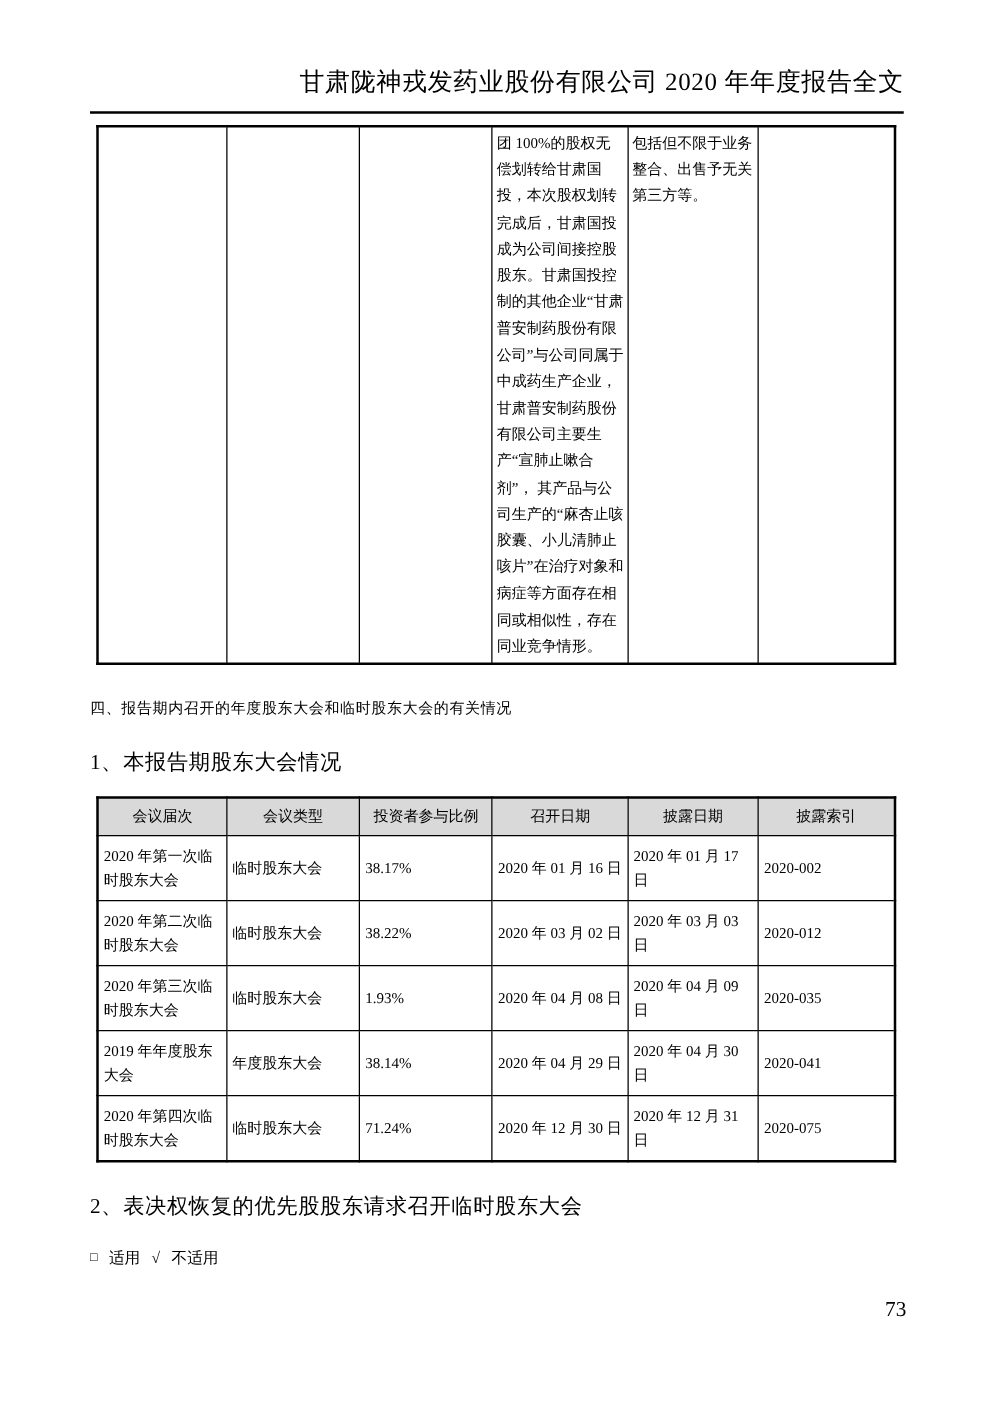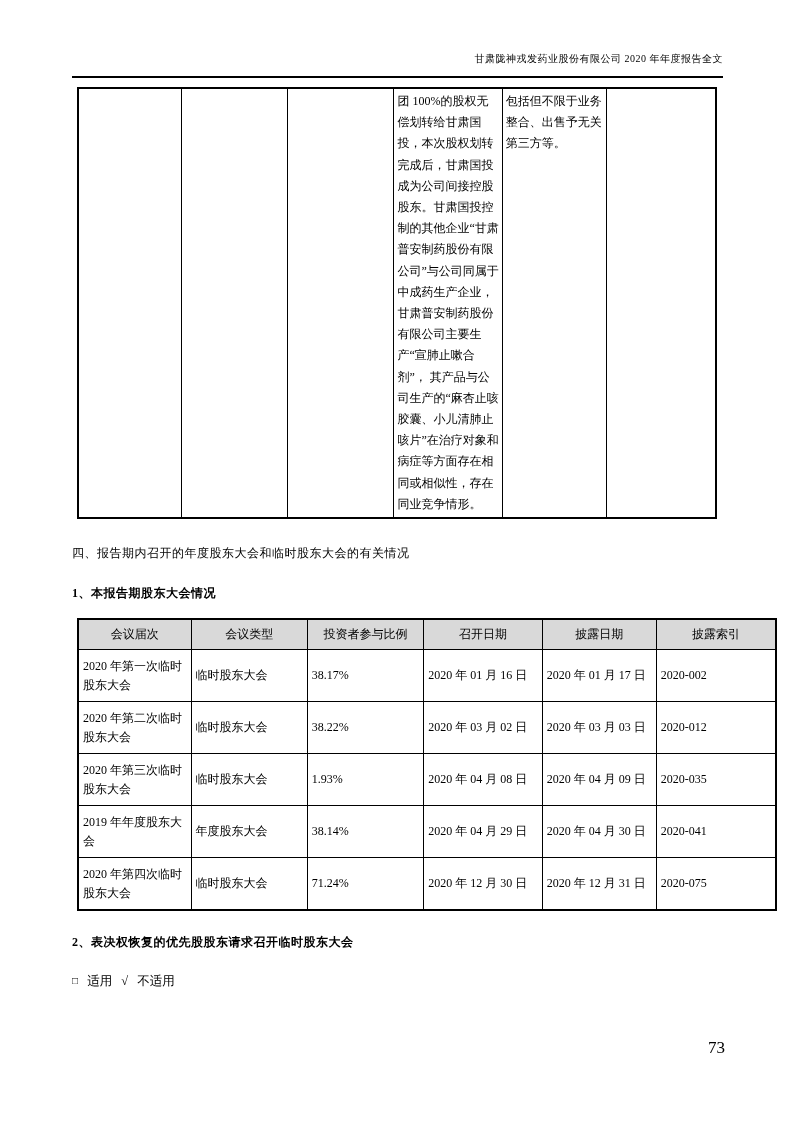--- a/index.html
+++ b/index.html
@@ -7,21 +7,21 @@
     position:relative;
     width:793px;height:1122px;
     background:#ffffff;
     box-sizing:border-box;
     padding:52px 70px 0 72px;
     font-family:"Liberation Serif","DejaVu Serif",serif;
     color:#000;
   }
   .doc-header{
     text-align:right;
-    font-size:10px;
+    font-size:20px;
     letter-spacing:0.5px;
     padding-bottom:10px;
     border-bottom:2px solid #000;
   }
   table{border-collapse:collapse;table-layout:fixed;}
   .cont-table{
     margin:9px 0 0 5px;
     width:640px;
     border:2px solid #000;
   }
@@ -36,27 +36,27 @@
     word-break:break-all;
   }
   .section-heading{
     margin:26px 0 0 0;
     font-size:12px;
     font-weight:normal;
     letter-spacing:0.5px;
   }
   .subsection-heading{
     margin:23px 0 0 0;
-    font-size:12px;
-    font-weight:bold;
+    font-size:17px;
+    font-weight:normal;
     letter-spacing:0.5px;
   }
   .meet-table{
     margin:16px 0 0 5px;
-    width:700px;
+    width:640px;
     border:2px solid #000;
     font-size:12px;
   }
   .meet-table th{
     border:1px solid #000;
     background:#d9d9d9;
     font-weight:normal;
     text-align:center;
     height:29px;
     padding:0 2px;

